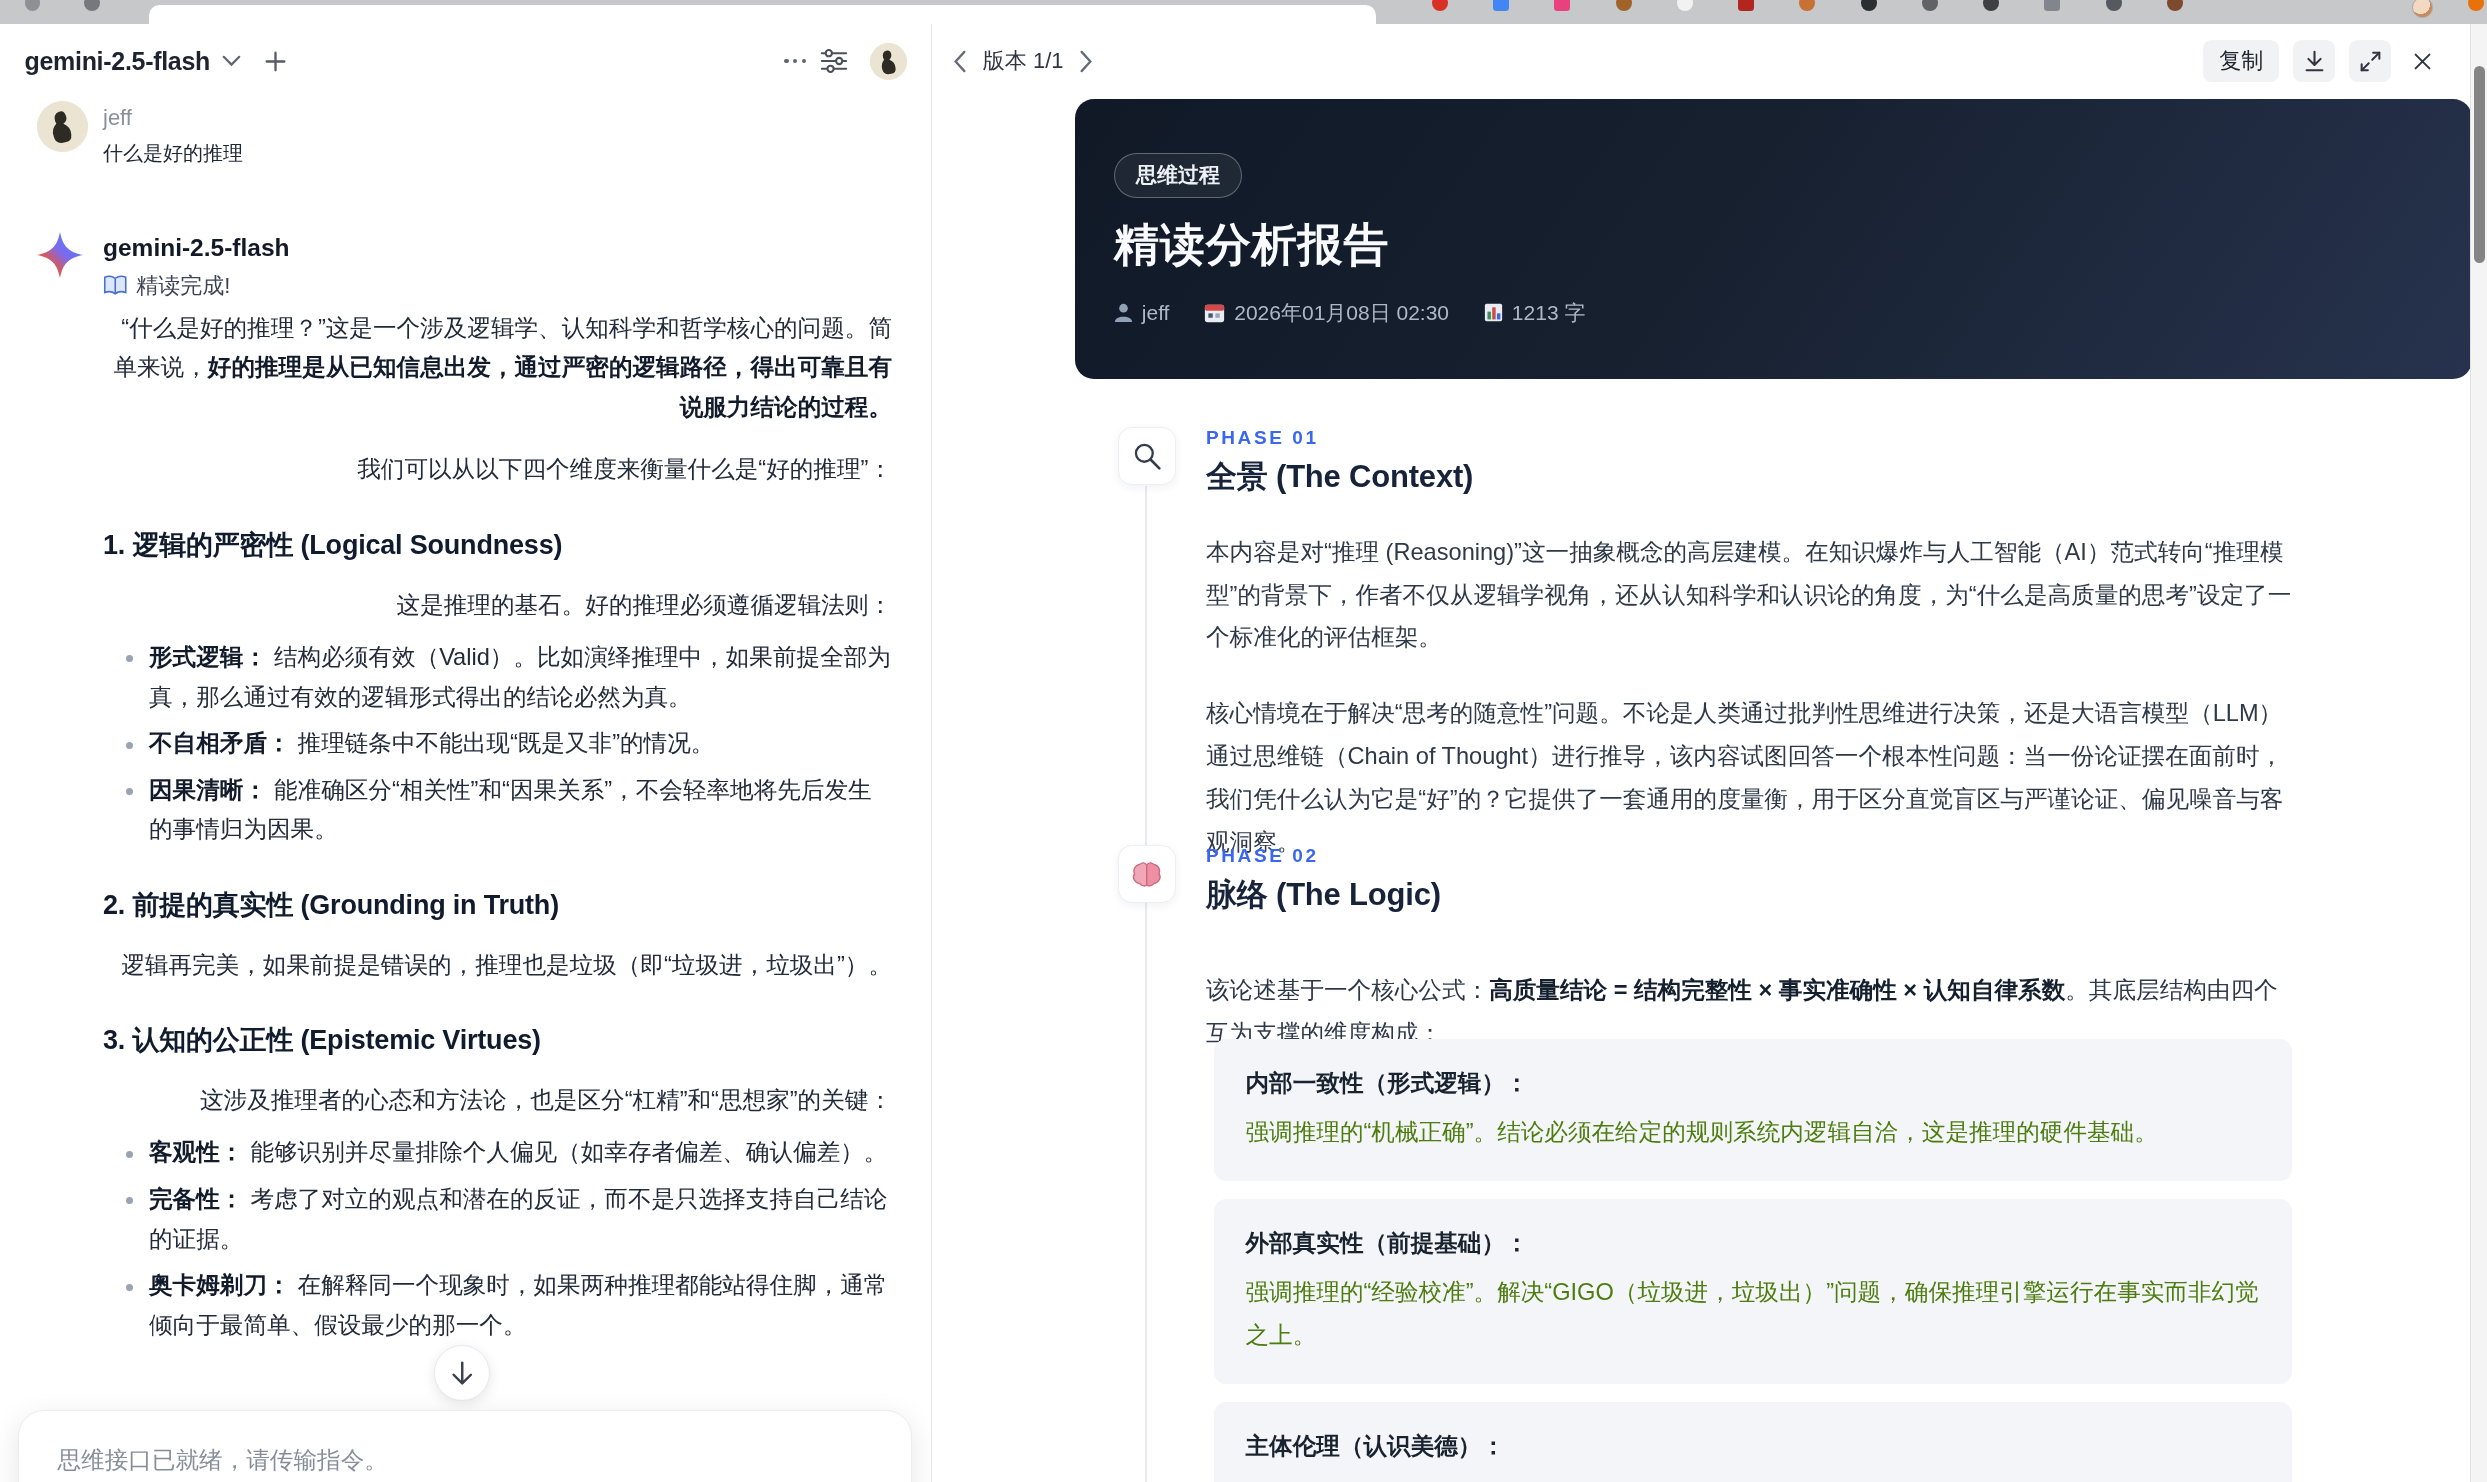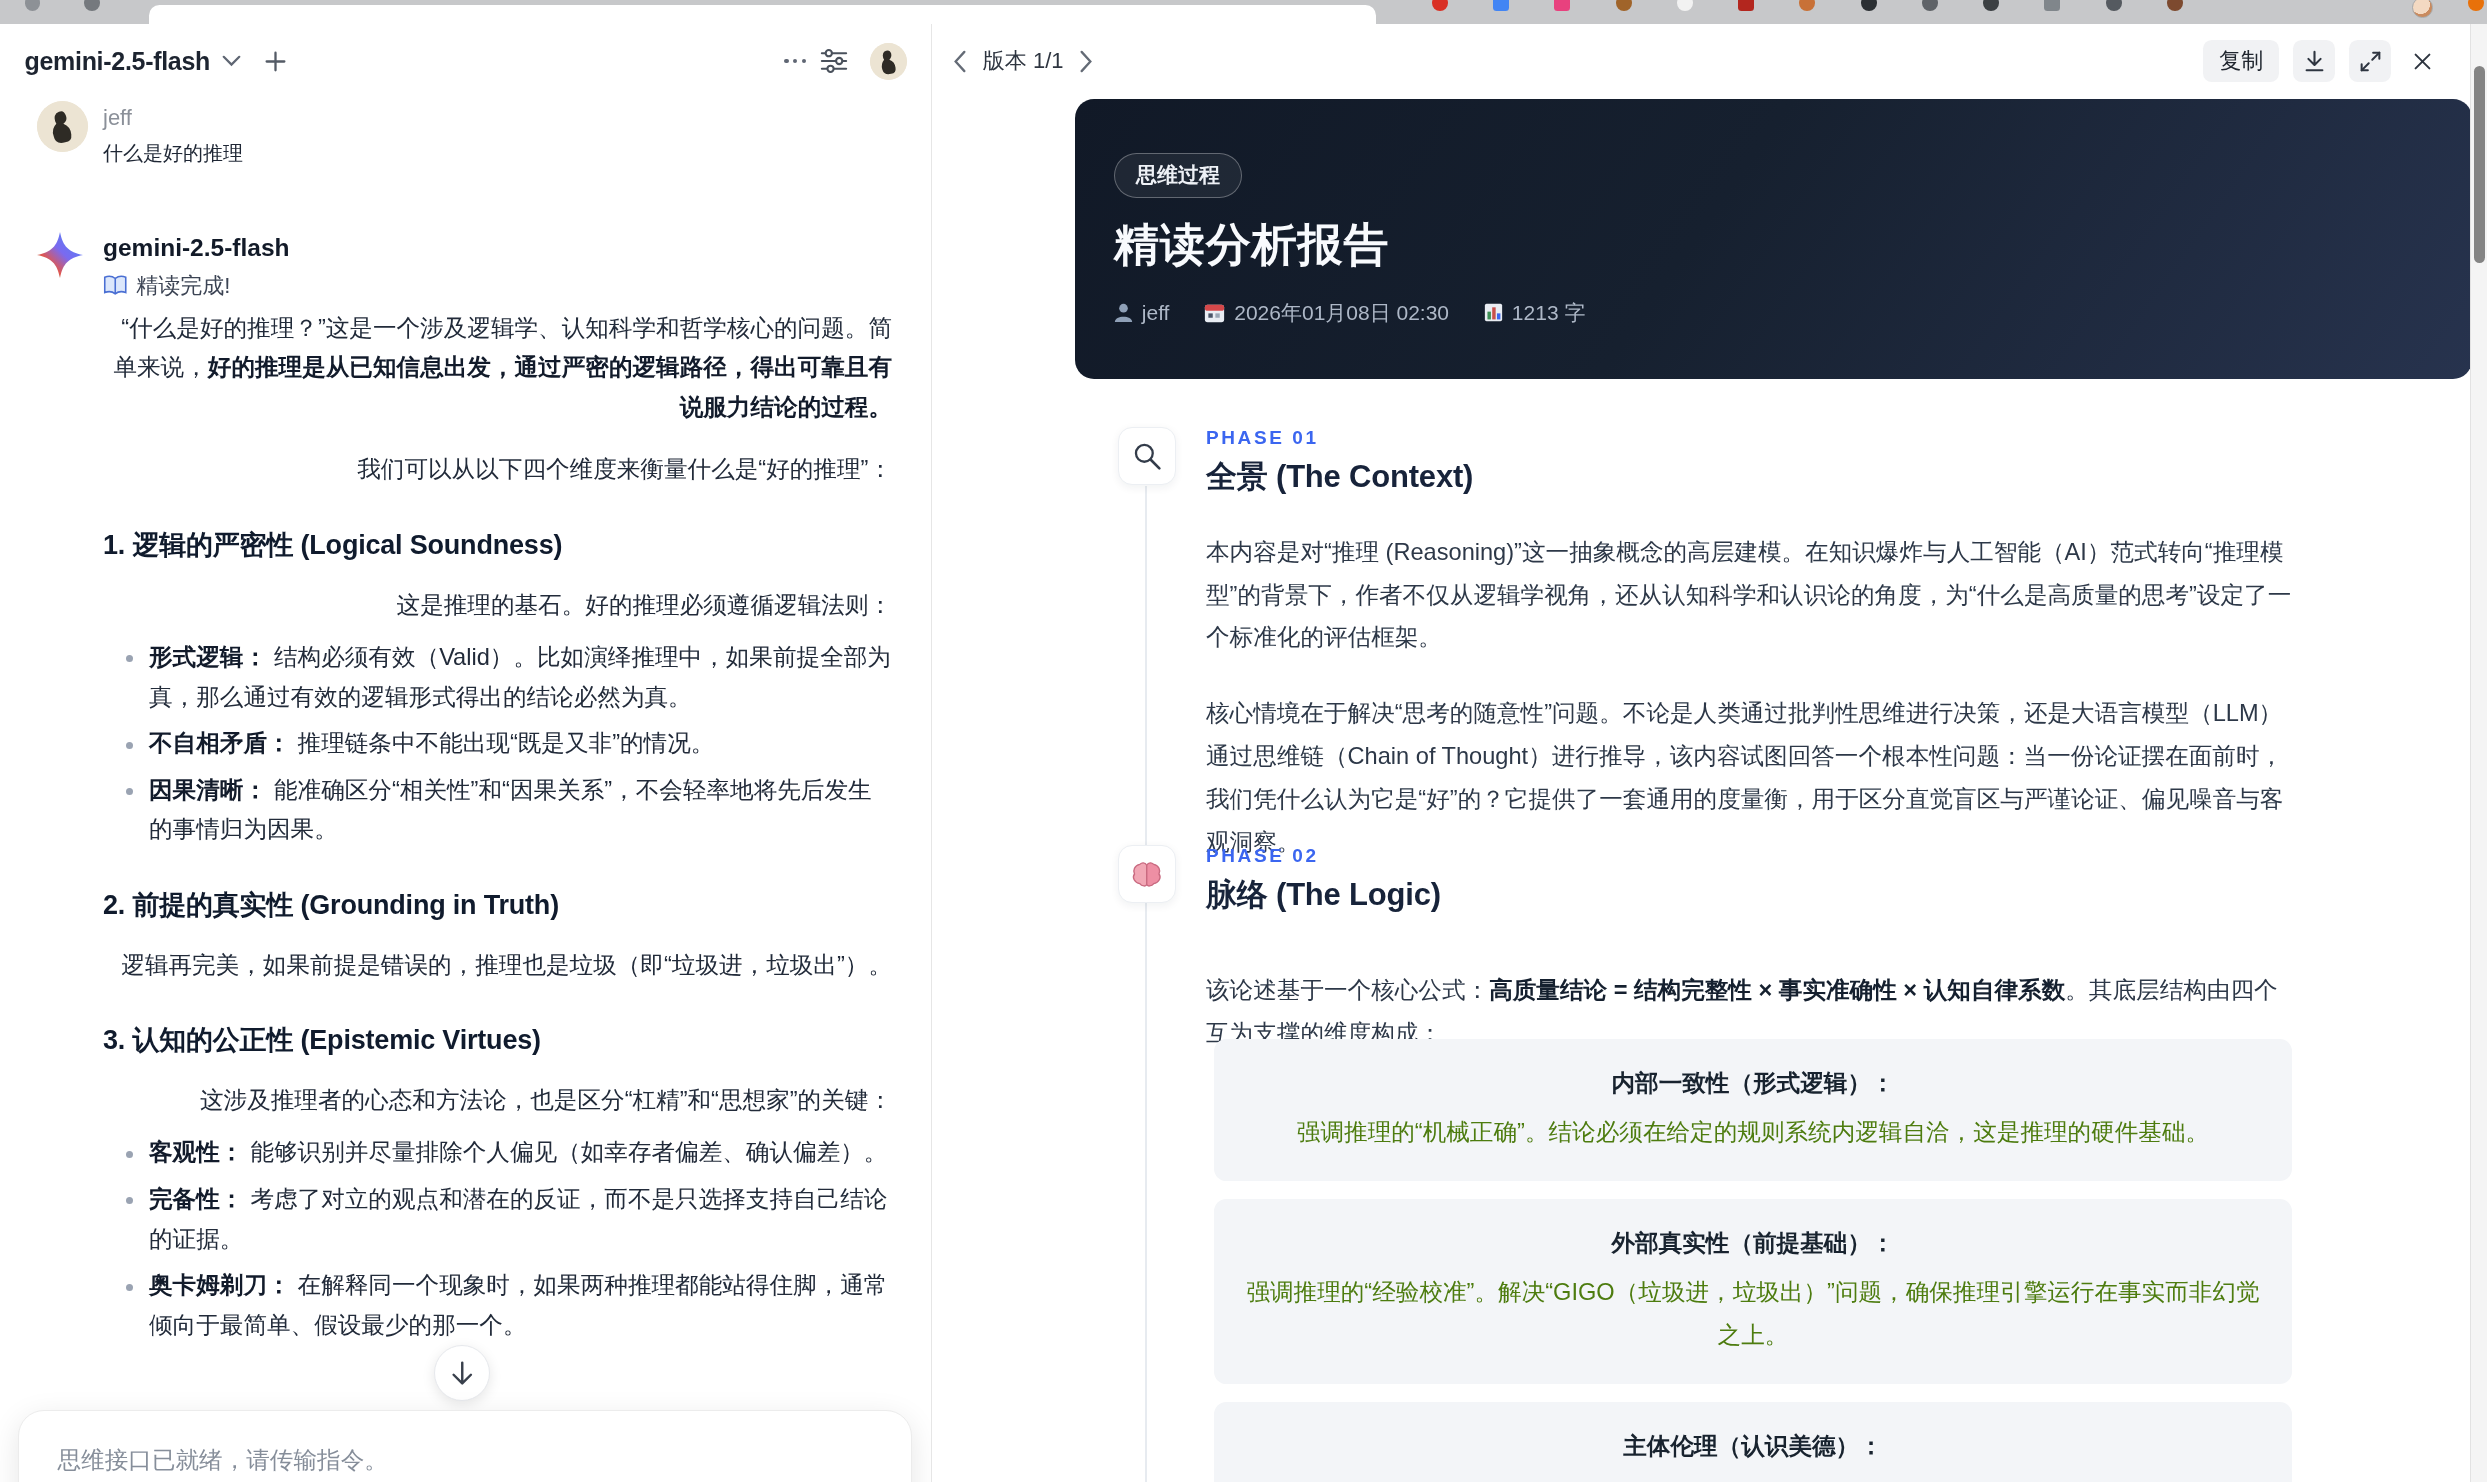--- a/index.html
+++ b/index.html
@@ -86,21 +86,21 @@
   .phase-bubble { position:absolute; left:0; top:0; width:58px; height:58px; background:#fff; border:0.9px solid #eceff3;
     border-radius:14px; box-shadow:0 2.6px 8.8px rgba(20,30,50,.06); display:flex; align-items:center; justify-content:center; }
   .phase-texts { margin-left:88px; width:1094px; }
   .phase-label { font-size:19px; font-weight:800; letter-spacing:2.6px; color:#3b66f0; }
   .phase-title { font-size:31px; font-weight:800; color:#17233a; margin-top:7px; letter-spacing:-0.2px; }
   .phase-p { font-size:23.6px; line-height:1.82; color:#2d3848; margin-top:33px; }
   .phase-p b { color:#15202f; }
 
   
   .dim-cards { position:absolute; left:282px; top:1015px; width:1078px; display:flex; flex-direction:column; gap:17.5px; }
-  .dim-card { background:#f3f5f8; border-radius:12.3px; padding:28px 31.5px;text-align:center; }
+  .dim-card { background:#f3f5f8; border-radius:12.3px; padding:28px 31.5px; }
   .dim-title { font-size:23.6px; font-weight:700; color:#18232f; }
   .dim-body { font-size:23.6px; line-height:1.8; color:#4d7c0f; margin-top:12.3px; }
 
   svg { display:block; }
 </style>
 </head>
 <body>
 
 <div class="stage">
 

